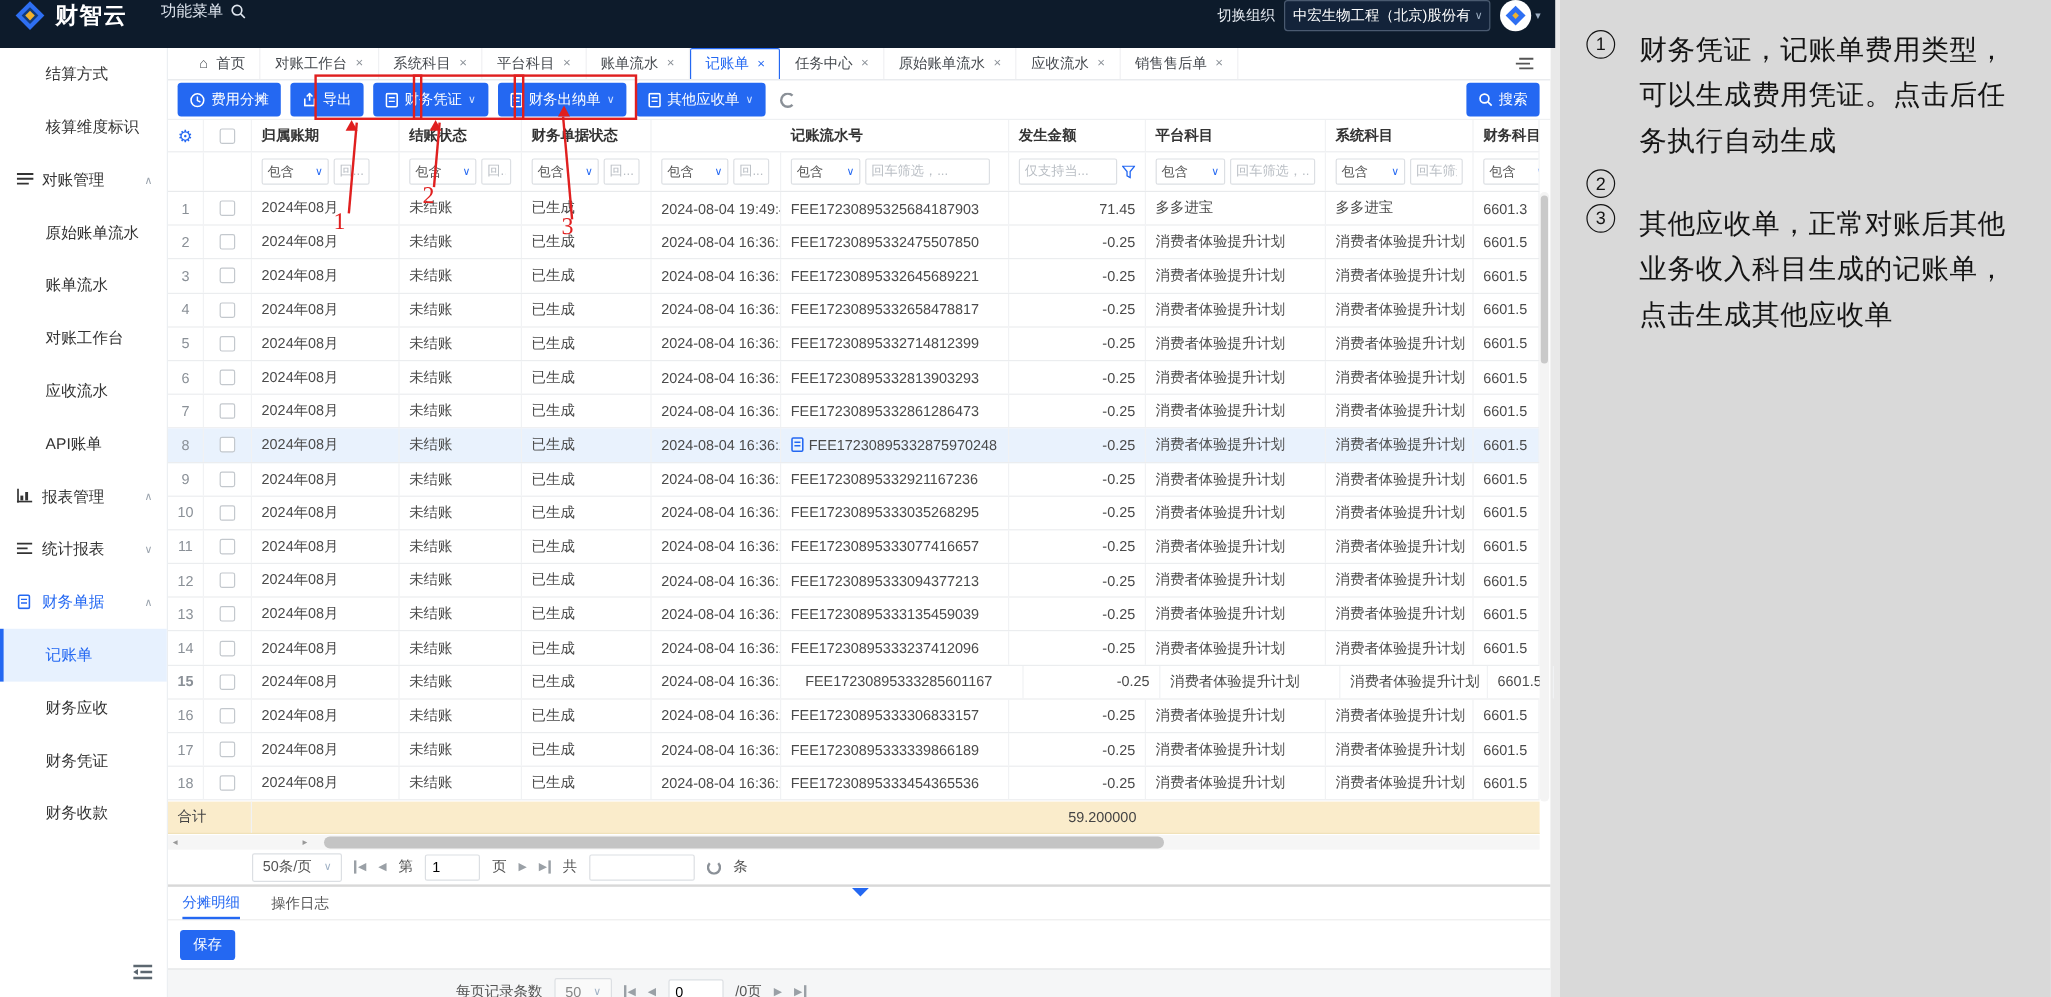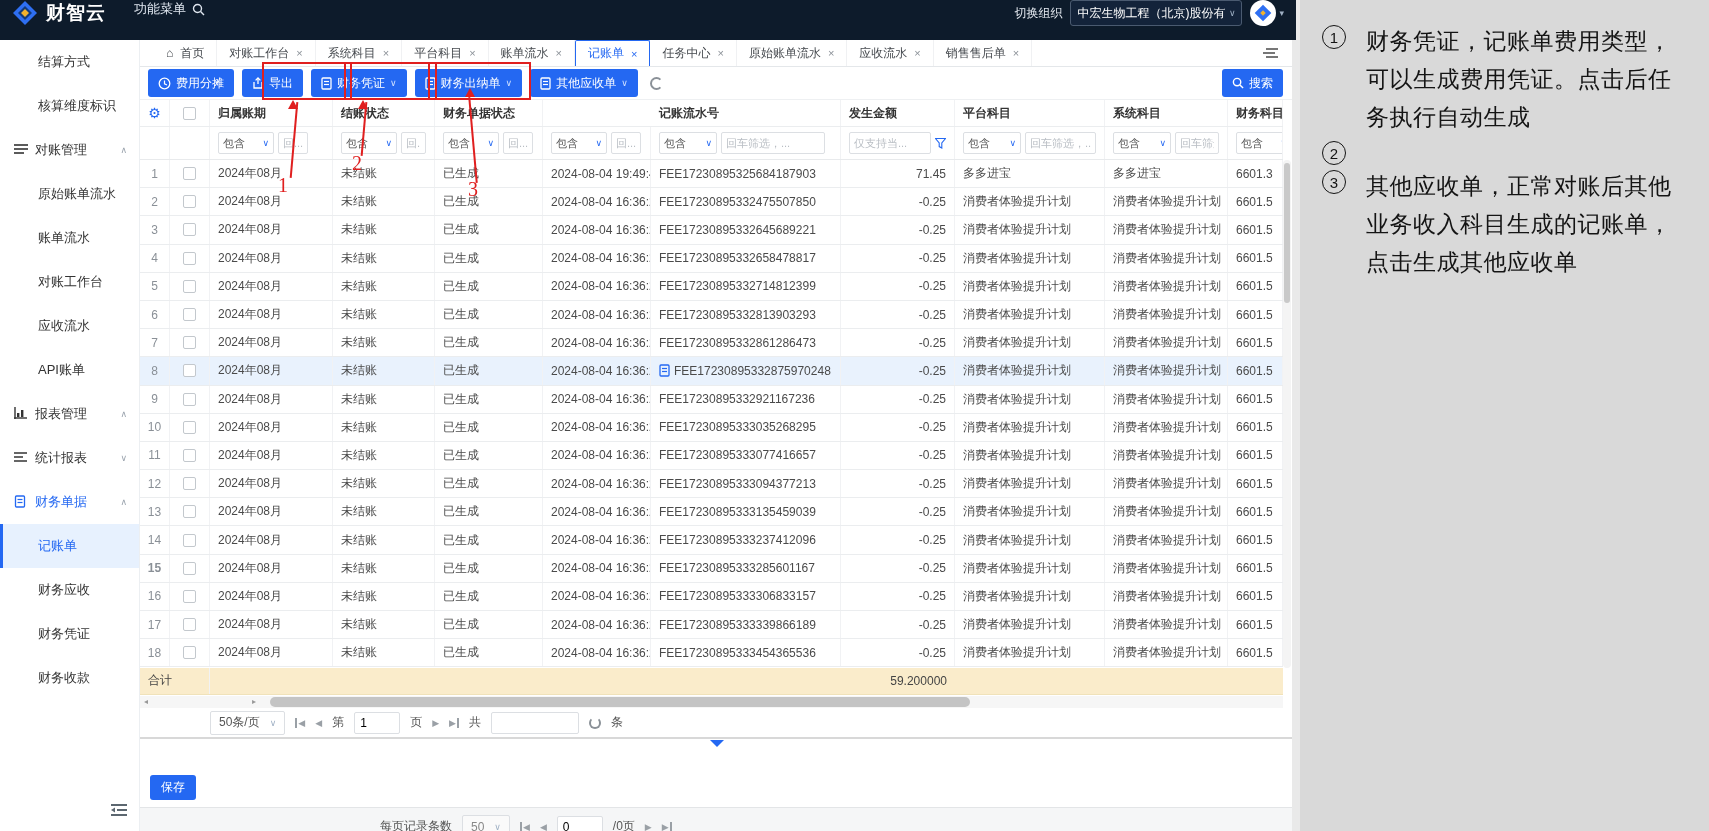--- a/index.html
+++ b/index.html
@@ -939,21 +939,21 @@
           </div>
           <div class="td" style="width: 102px; flex: 0 0 auto;">
             <span>未结账</span>
           </div>
           <div class="td" style="width: 108px; flex: 0 0 auto;">
             <span>已生成</span>
           </div>
           <div class="td" style="width: 108px; flex: 0 0 auto;">
             <span>2024-08-04 16:36:22</span>
           </div>
-          <div class="td" style="width: 190px; flex: 0 0 auto;">
+          <div class="td" style="width: 190px; flex: 0 0 auto; margin-left: 12px;">
             <span>FEE17230895333285601167</span>
           </div>
           <div class="td c-amount" style="width: 114px; flex: 0 0 auto;">
             <span>-0.25</span>
           </div>
           <div class="td" style="width: 150px; flex: 0 0 auto;">
             <span>消费者体验提升计划</span>
           </div>
           <div class="td" style="width: 123px; flex: 0 0 auto;">
             <span>消费者体验提升计划</span>
@@ -1095,20 +1095,24 @@
     <span>页</span>
     <span class="pg-ctl">▶</span>
     <span class="pg-ctl pg-bar-r">▶</span>
     <span>共</span>
     <input class="pg-input wide" value="" style="">
     <span class="spinner"></span>
     <span>条</span>
   </div>
   <div id="split-handle" style="top: 699.6px;"></div>
 
+  <div id="bottom-tabs" style="top: 700.6px;">
+      <div class="btab active">分摊明细</div>
+      <div class="btab">操作日志</div>
+    </div>
   <button class="btn" id="save-btn" style="top: 734.6px;">保存</button>
 
   <div id="footer-bar" style="top: 766.6px;">
     <span>每页记录条数</span>
     <span class="pg-select">
       <span>50</span>
       <span class="caret">∨</span>
     </span>
     <span class="pg-ctl pg-bar-l">◀</span>
     <span class="pg-ctl">◀</span>

